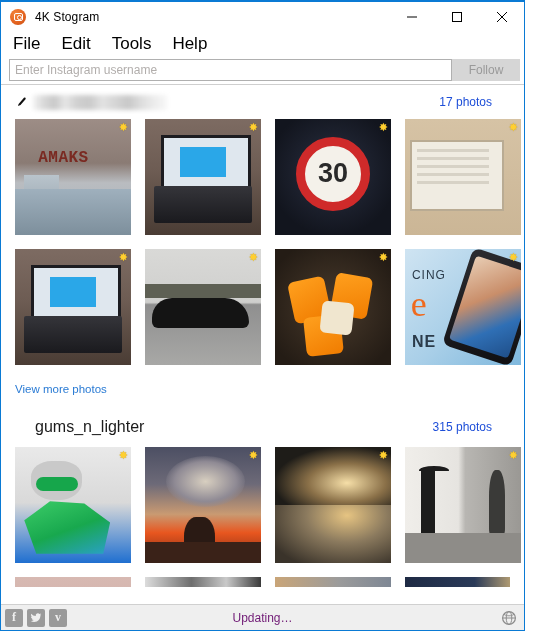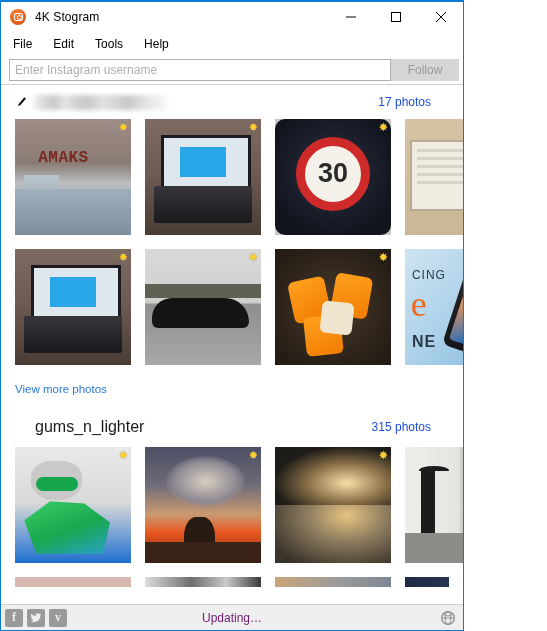--- a/index.html
+++ b/index.html
@@ -5,21 +5,21 @@
   * { box-sizing: border-box; }
   html, body {
     margin: 0; padding: 0;
     width: 547px; height: 631px;
     overflow: hidden;
     font-family: "Liberation Sans", sans-serif;
     background: #ffffff;
   }
   .window {
     position: relative;
-    width: 464px; height: 631px;
+    width: 525px; height: 631px;
     background: #ffffff;
     border: 1px solid #0a7ad4;
     border-top-width: 2px;
     display: flex; flex-direction: column;
   }
   
   .titlebar {
     height: 30px; min-height: 30px;
     display: flex; align-items: center;
     background: #ffffff;
@@ -54,21 +54,21 @@
   }
   .win-btn svg { display: block; }
   
   .menubar {
     height: 24px; min-height: 24px;
     display: flex; align-items: center;
     padding-left: 12px;
     background: #ffffff;
   }
   .menu-item {
-    font-size: 12px; color: #000;
+    font-size: 17px; color: #000;
     padding: 0 11px 0 0; margin-right: 10px;
     white-space: nowrap;
   }
   
   .searchrow {
     height: 28px; min-height: 28px;
     display: flex; align-items: center;
     padding: 0 4px 0 8px;
     background: #ffffff;
   }
@@ -187,21 +187,21 @@
     background:linear-gradient(180deg,#9fb0bd,#7d8f9c); }
   .a-lobby .txt { position:absolute; top:26%; left:20%; font-size:16px; font-weight:bold;
     color:#7a2a22; letter-spacing:.5px; z-index:3; font-family:Liberation Mono, monospace;}
   .a-laptop { background: linear-gradient(180deg,#7d6b62 0%,#6d5c53 45%,#4a3c34 100%); }
   .a-laptop::before { content:""; position:absolute; left:14%; top:14%; width:72%; height:46%;
     background:#dfe7ee; border:3px solid #1c1c20; }
   .a-laptop::after { content:""; position:absolute; left:8%; top:58%; width:84%; height:32%;
     background:linear-gradient(180deg,#35353a,#1a1a1e); border-radius:2px; }
   .a-laptop .scr { position:absolute; left:30%; top:24%; width:40%; height:26%;
     background:#2aa7e8; z-index:3; }
-  .a-sign { background: radial-gradient(circle at 50% 45%, #2a3042 0%, #12151e 75%); border-radius: 10px; }
+  .a-sign { background: radial-gradient(circle at 50% 45%, #2a3042 0%, #12151e 75%); }
   .a-sign .ring { position:absolute; left:50%; top:47%; transform:translate(-50%,-50%);
     width:74px; height:74px; border-radius:50%; background:#f4f1ea;
     border:9px solid #cf2a2a; display:flex; align-items:center; justify-content:center;
     font-size:27px; font-weight:bold; color:#2a2a2a; font-family:"Liberation Sans",sans-serif; }
   .a-desk { background: linear-gradient(180deg,#d6c3a5 0%,#cbb696 100%); }
   .a-desk::before { content:""; position:absolute; left:4%; top:18%; width:78%; height:58%;
     background:#f0ece2; border:2px solid #b9ab93; }
   .a-desk::after { content:""; position:absolute; left:10%; top:26%; width:62%; height:3px;
     box-shadow:0 0 0 0 #ccc, 0 8px 0 0 #d7d2c6, 0 16px 0 0 #d7d2c6, 0 24px 0 0 #d7d2c6,
       0 32px 0 0 #d7d2c6; background:#d7d2c6; }

